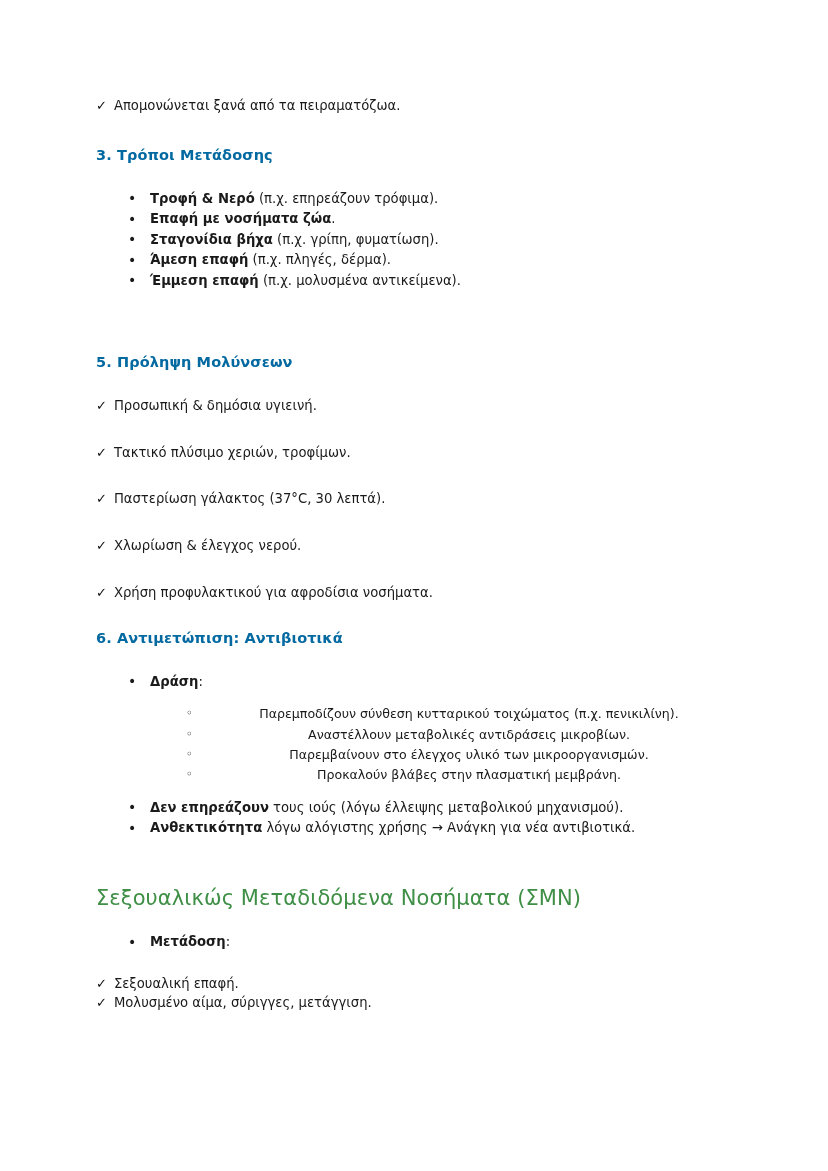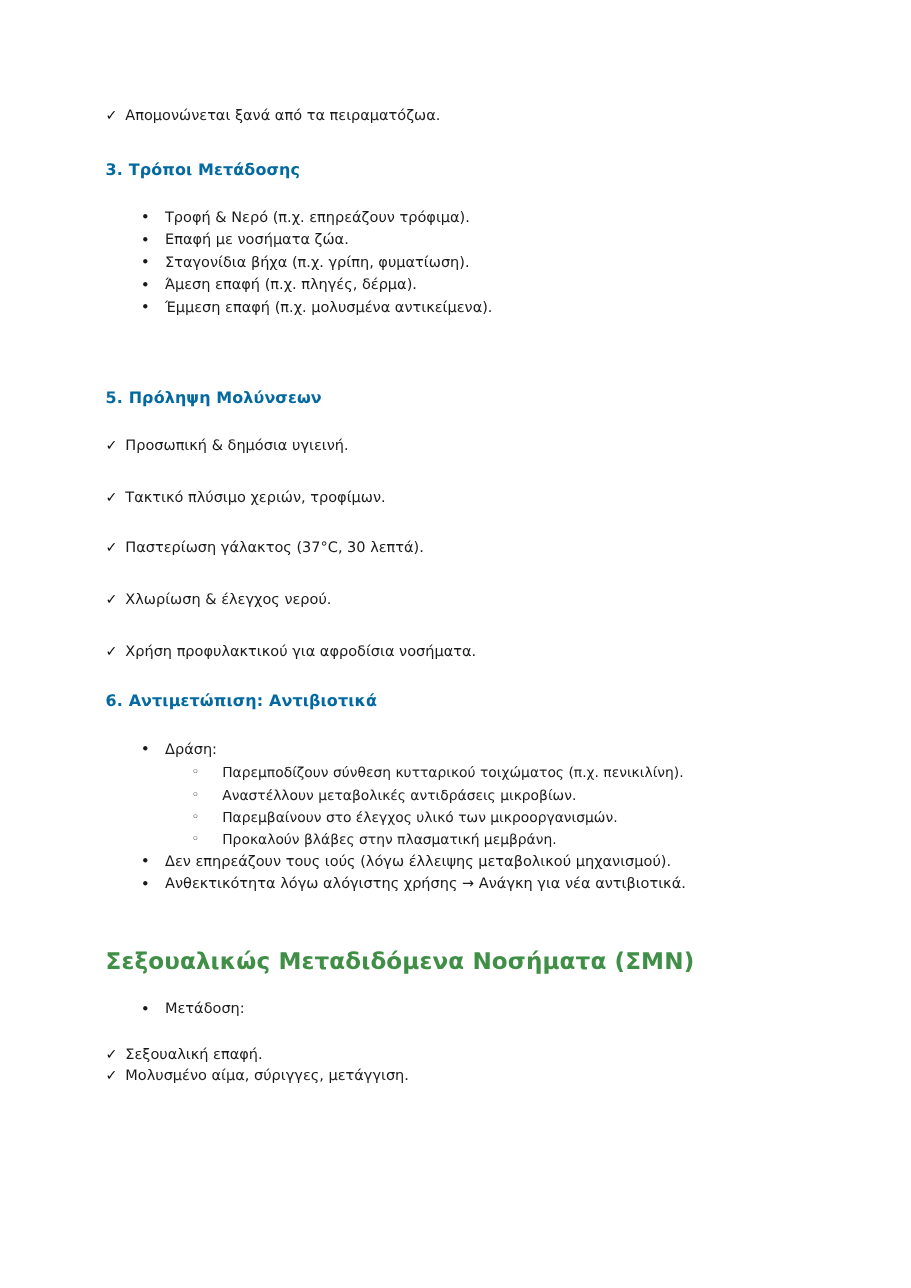--- a/index.html
+++ b/index.html
@@ -33,21 +33,21 @@
   .h-num {
     color: #0369a1;
     font-size: 14.5px;
     font-weight: bold;
     letter-spacing: 0.1px;
     line-height: 1.3;
   }
   .h-main {
     color: #3f8f46;
     font-size: 21px;
-    font-weight: bold;
+    font-weight: normal;
     letter-spacing: 0.1px;
     line-height: 1.3;
   }
 
   
   .check-line {
     font-size: 13.2px;
     line-height: 1.45;
     color: #1a1a1a;
     display: flex;
@@ -77,40 +77,41 @@
   .blist > li::before {
     content: "\2022";
     position: absolute;
     left: 32px;
     top: -0.5px;
     font-size: 14px;
     color: #1a1a1a;
   }
   .sublist {
     list-style: none;
-    margin: 0;
+    margin: 12px;
     padding: 0;
+    text-align: center;
   }
   .sublist > li {
     position: relative;
     padding-left: 52px;
     font-size: 12.6px;
     line-height: 1.62;
     color: #1a1a1a;
   }
   .sublist > li::before {
     content: "\25E6";
     position: absolute;
     left: 24px;
     top: 0;
     font-size: 12px;
     color: #333333;
   }
 
-  b, .lead { font-weight: normal; text-align: right; }
+  b, .lead { font-weight: bold; text-align: right; }
 
   
   .sp-1  { height: 30px; }
   .sp-2  { height: 21px; }
   .sp-3  { height: 24px; }
   .sp-4  { height: 10px; }
   .sp-5  { height: 26px; }
   .sp-7  { height: 46px; }
   .sp-8  { height: 20px; }
   .gap-check { height: 27px; }

